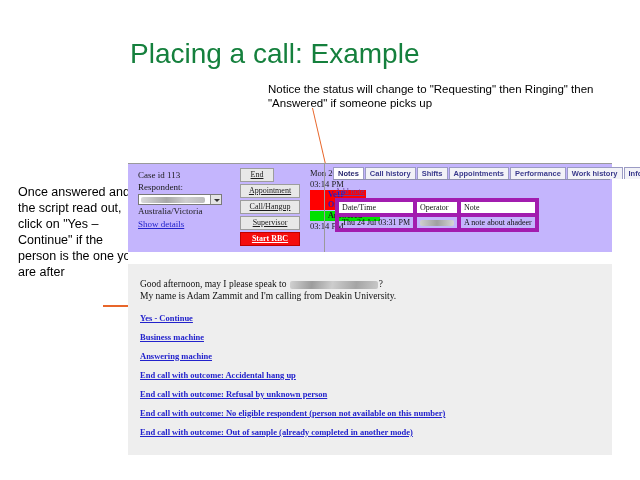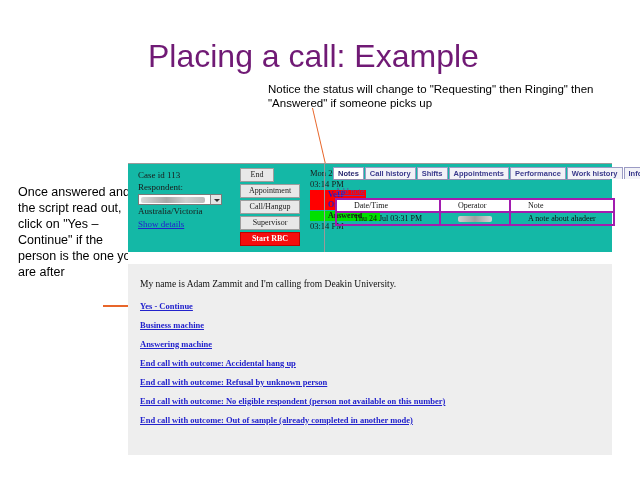--- a/index.html
+++ b/index.html
@@ -11,25 +11,25 @@
     height: 480px;
     background: #ffffff;
     font-family: "Liberation Sans", sans-serif;
     overflow: hidden;
     position: relative;
   }
 
   
   .slide-title {
     position: absolute;
-    left: 148px;
+    left: 130px;
     top: 38px;
-    font-size: 32px;
+    font-size: 28px;
     font-weight: normal;
-    color: #701a75;
+    color: #15803d;
     letter-spacing: 0px;
     white-space: nowrap;
     font-family: "Liberation Sans", sans-serif;
   }
 
   
   .annot {
     position: absolute;
     color: #000000;
     font-size: 11.5px;
@@ -92,21 +92,21 @@
     left: 128px;
     top: 163px;
     width: 484px;
     height: 292px;
     background: #ffffff;
     font-family: "Liberation Serif", serif;
   }
   .app-top {
     position: relative;
     height: 88px;
-    background: #14b8a6;
+    background: #c4b5fd;
     border-top: 1px solid #9a9a9a;
   }
 
   
   .case-block {
     position: absolute;
     left: 10px;
     top: 6px;
     width: 100px;
     font-size: 9px;
@@ -168,20 +168,21 @@
     font-size: 8px;
     text-align: center;
     padding: 1px 0;
     margin-bottom: 2px;
     border: 1px solid #9d9d9d;
     background: #e8e8e8;
     color: #1b1b1b;
     box-sizing: border-box;
     font-family: "Liberation Serif", serif;
     line-height: 10px;
+    text-decoration: underline;
   }
   .app-btn.btn-end { width: 34px; }
   .app-btn.btn-rbc {
     background: #f50d0d;
     color: #ffffff;
     border-color: #c00000;
     font-weight: bold;
   }
 
   
@@ -254,22 +255,22 @@
     font-size: 8px;
     margin: 3px 0 2px 2px;
   }
   .notes-table {
     border-collapse: collapse;
     margin-left: 2px;
     font-size: 8px;
     color: #101010;
   }
   .notes-table th, .notes-table td {
-    border: 2px solid #a21caf;
-    padding: 0px 17px;
+    border: 4px solid #a21caf;
+    padding: 0px 3px;
     text-align: left;
     font-weight: normal;
     line-height: 11px;
     white-space: nowrap;
   }
   .notes-table th { background: #ffffff; }
   .op-redact {
     display: inline-block;
     width: 34px; height: 6px;
     background: linear-gradient(90deg,#cfcfcf,#a0a0a0 50%,#d5d5d5);
@@ -390,20 +391,23 @@
             <td>Thu 24 Jul 03:31 PM</td>
             <td><span class="op-redact"></span></td>
             <td>A note about ahadeer</td>
           </tr>
         </tbody>
       </table>
     </div>
   </div>
 
   <div class="app-script">
+    <div class="script-line">
+      <span>Good afternoon, may I please speak to </span><span class="name-redact"></span><span>?</span>
+    </div>
     <div class="script-line">My name is Adam Zammit and I'm calling from Deakin University.</div>
 
     <div class="script-links">
       <a class="script-link" href="#">Yes - Continue</a>
       <a class="script-link" href="#">Business machine</a>
       <a class="script-link" href="#">Answering machine</a>
       <a class="script-link" href="#">End call with outcome: Accidental hang up</a>
       <a class="script-link" href="#">End call with outcome: Refusal by unknown person</a>
       <a class="script-link" href="#">End call with outcome: No eligible respondent (person not available on this number)</a>
       <a class="script-link" href="#">End call with outcome: Out of sample (already completed in another mode)</a>

